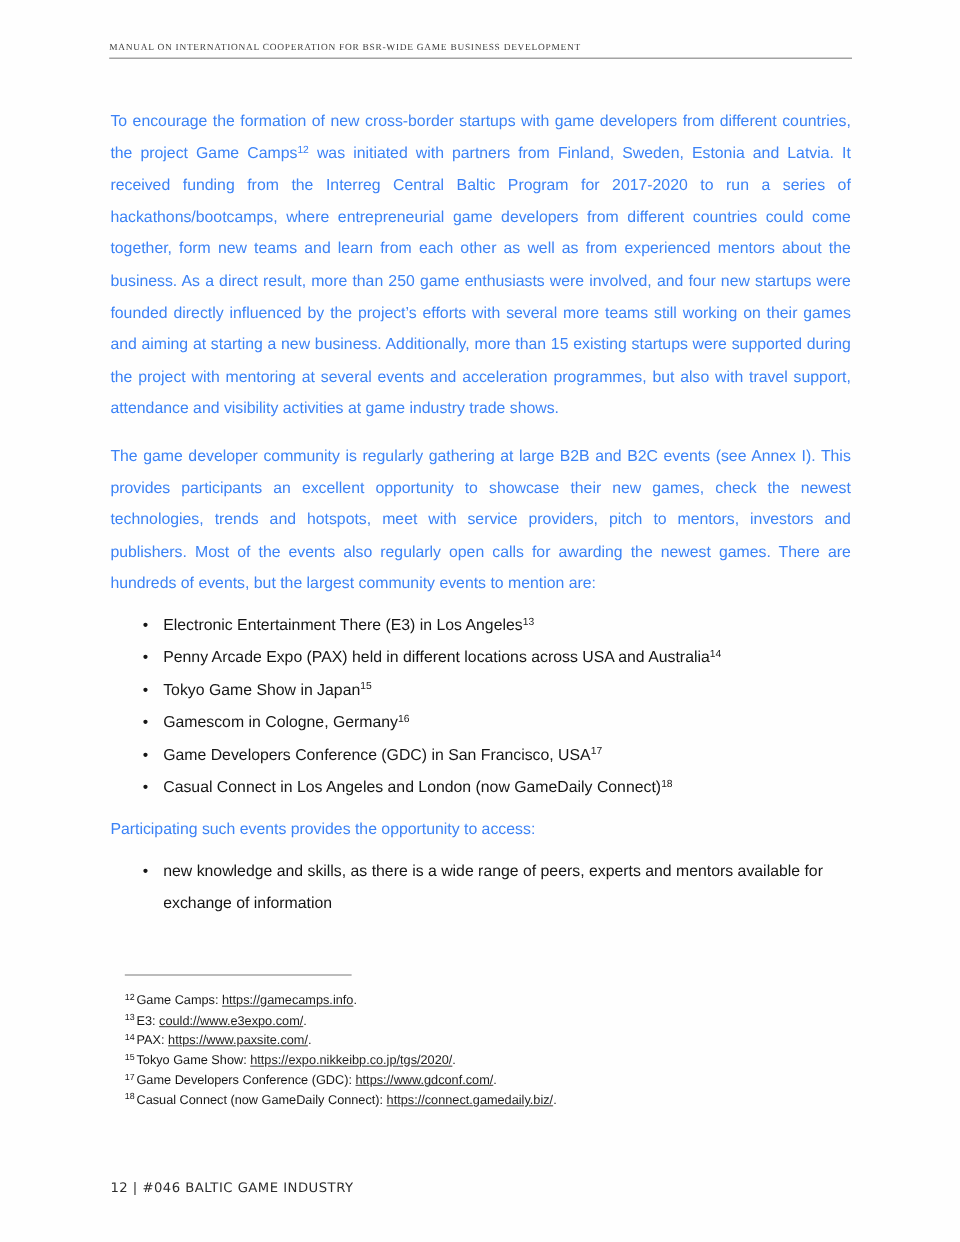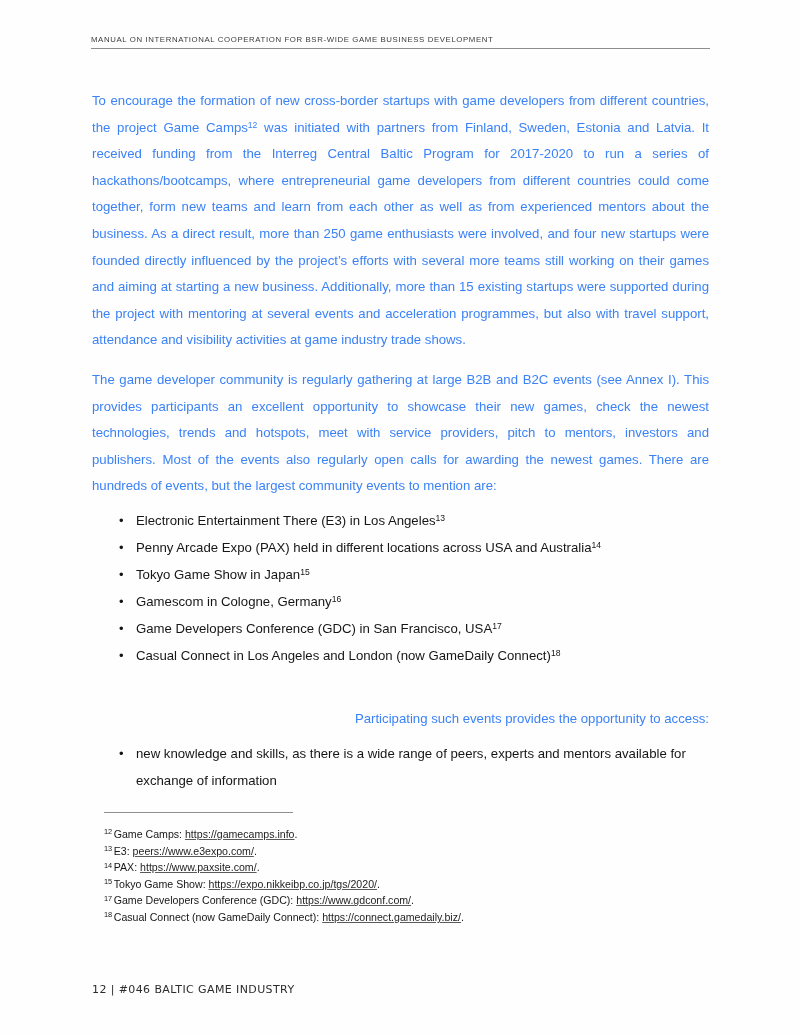--- a/index.html
+++ b/index.html
@@ -25,21 +25,21 @@
   .header {
     position: absolute;
     left: 91px;
     top: 34px;
     width: 619px;
   }
   .header-title {
     font-size: 7.8px;
     letter-spacing: 0.62px;
     color: #3a3a3a;
-    font-family: Liberation Sans, sans-serif;
+    font-family: Liberation Serif, serif;
     white-space: nowrap;
     line-height: 11px;
   }
   .header-rule {
     margin-top: 3px;
     border-bottom: 1.4px solid #8d8d8d;
     width: 619px;
   }
 
   
@@ -51,22 +51,21 @@
   }
   p.body-para {
     margin: 0 0 0 0;
     font-size: 13.2px;
     line-height: 26.6px;
     text-align: justify;
     text-justify: inter-word;
     color: #3b82f6;
   }
   p.body-para.nojust {
-    text-align: right;
-    margin-top: 28px;
+    text-align: left;
   }
   .spacer-para { height: 13px; }
   sup {
     font-size: 8.6px;
     vertical-align: 4.5px;
     line-height: 0;
   }
 
   
   ul.bullets {
@@ -189,21 +188,21 @@
       </li>
     </ul>
 
   </div>
 
   <div class="footnotes">
     <div class="footnote-rule"></div>
 
     <div class="footnote"><span class="fn-num">12</span><span>Game Camps: </span><span class="url">https://gamecamps.info</span><span>.</span></div>
 
-    <div class="footnote"><span class="fn-num">13</span><span>E3: </span><span class="url">peers://www.e3expo.com/</span><span>.</span></div>
+    <div class="footnote"><span class="fn-num">13</span><span>E3: </span><span class="url">could://www.e3expo.com/</span><span>.</span></div>
 
     <div class="footnote"><span class="fn-num">14</span><span>PAX: </span><span class="url">https://www.paxsite.com/</span><span>.</span></div>
 
     <div class="footnote"><span class="fn-num">15</span><span>Tokyo Game Show: </span><span class="url">https://expo.nikkeibp.co.jp/tgs/2020/</span><span>.</span></div>
 
 
     <div class="footnote"><span class="fn-num">17</span><span>Game Developers Conference (GDC): </span><span class="url">https://www.gdconf.com/</span><span>.</span></div>
 
     <div class="footnote"><span class="fn-num">18</span><span>Casual Connect (now GameDaily Connect): </span><span class="url">https://connect.gamedaily.biz/</span><span>.</span></div>
   </div>

